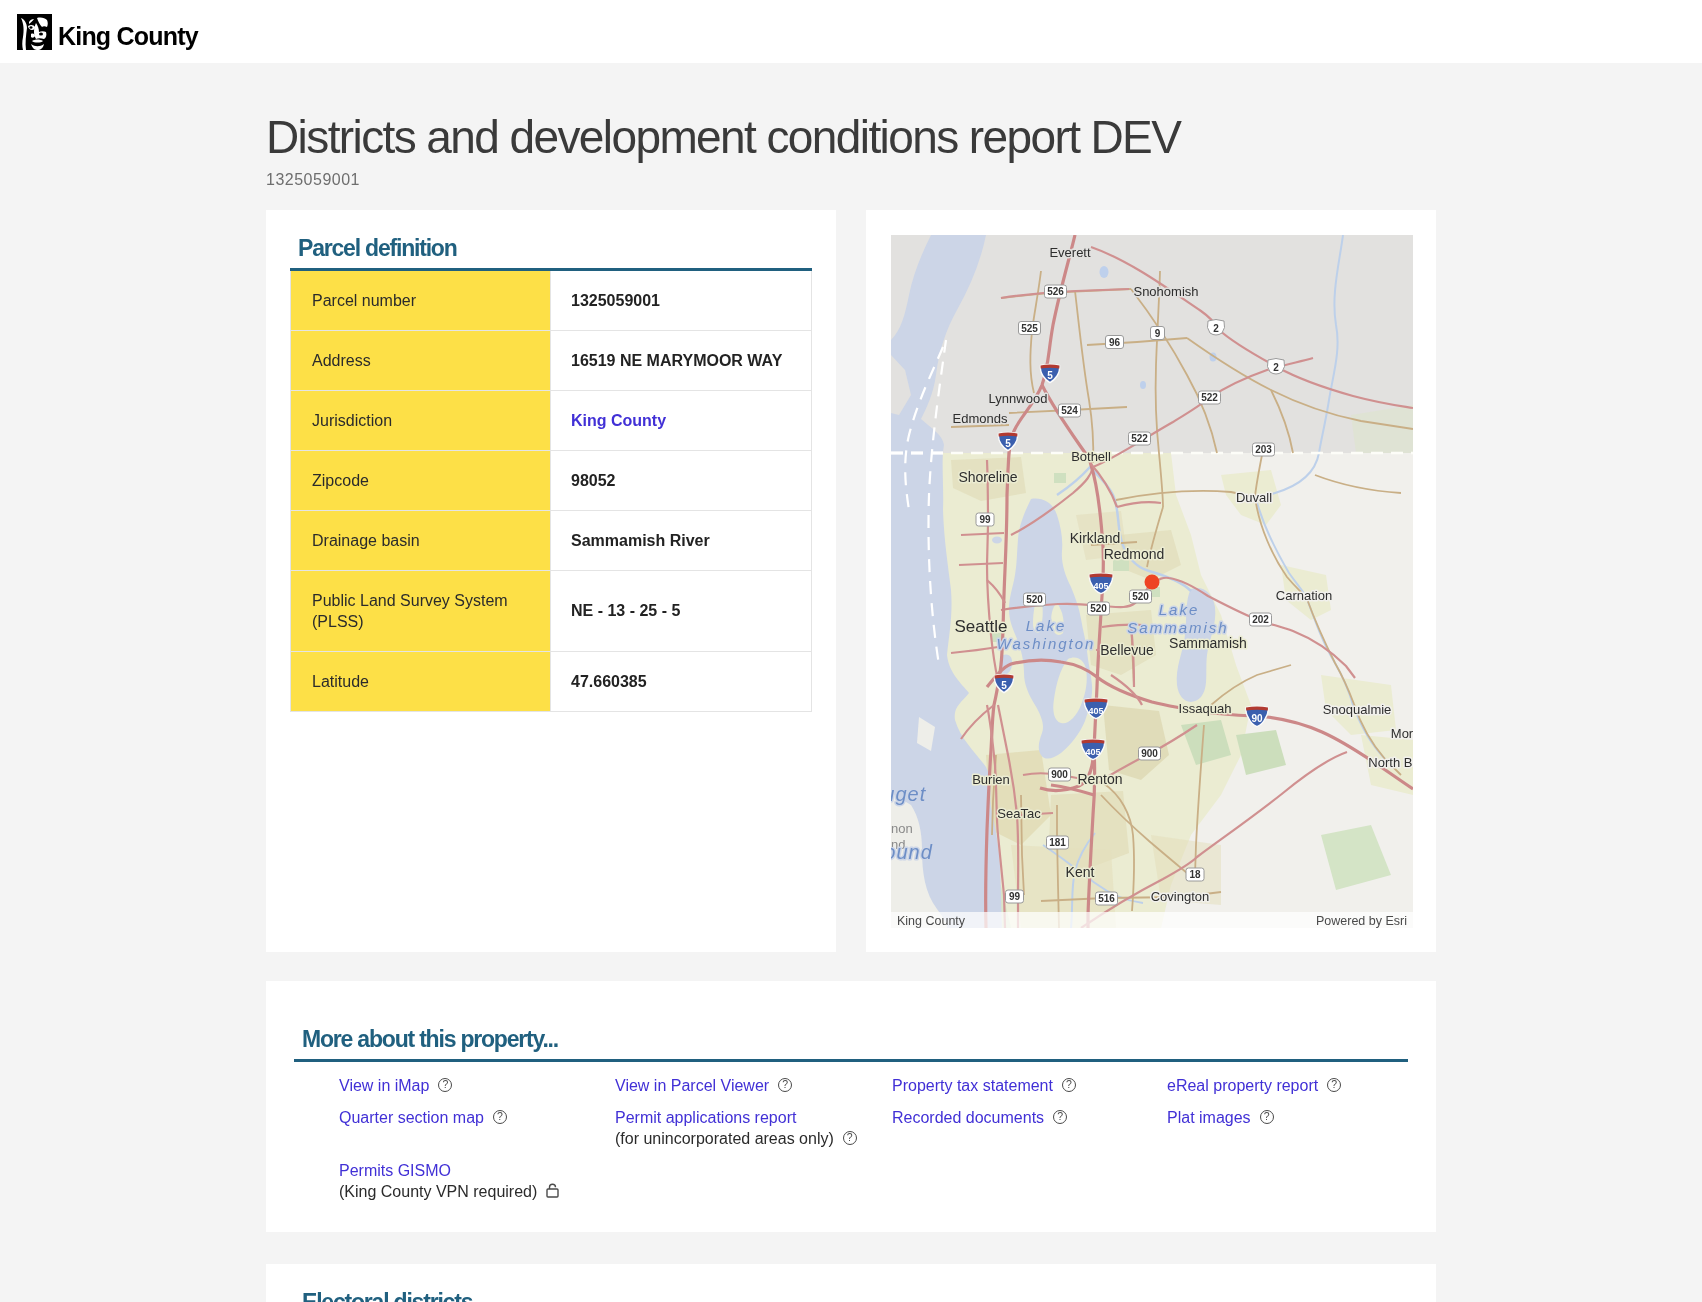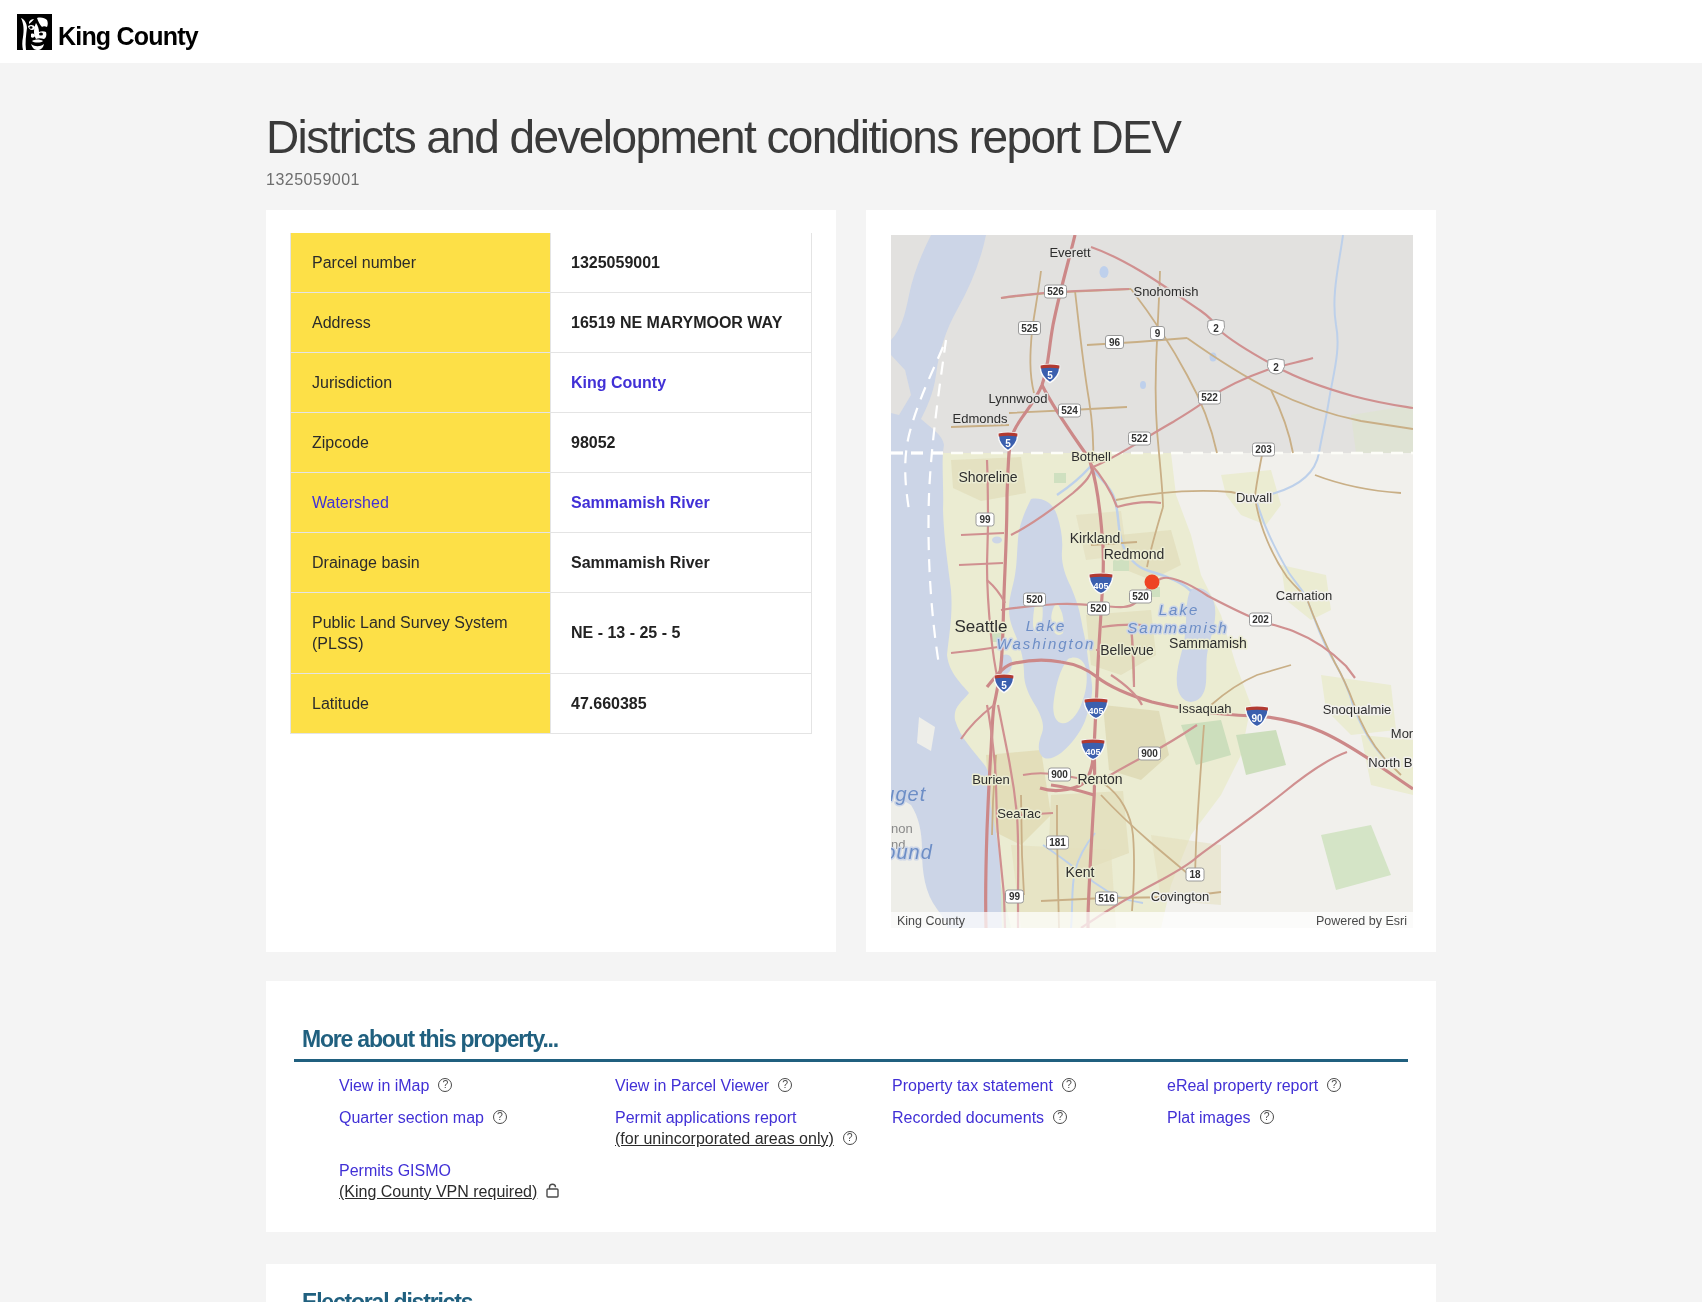--- a/index.html
+++ b/index.html
@@ -15,21 +15,21 @@
 h2.sec { font-size: 23px; font-weight: 700; color: #20607f; line-height: 30px; padding: 0 0 5px 8px; border-bottom: 3px solid #20607f; letter-spacing: -1.2px; }
 table.def { width: 100%; border-collapse: collapse; font-size: 16px; }
 table.def td { border: 1px solid #e4e4e4; border-top: none; vertical-align: middle; line-height: 21px; }
 table.def td.l { width: 260px; background: #fde047; padding: 19px 8px 19px 21px; color: #2b2b2b; }
 table.def td.v { padding: 19px 14px 19px 20px; font-weight: 700; color: #222; }
 a.lnk { color: #4130d6; text-decoration: none; }
 .mapwrap { padding: 25px 23px 24px 25px; } .mapwrap svg { display: block; }
 .more { margin-top: 29px; padding: 23px 28px 17px 28px; } .more h2.sec { margin-top: 20px; }
 .links { margin-top: 14px; display: grid; grid-template-columns: 276px 277px 275px auto; padding-left: 5px; font-size: 16px; margin-left: 40px; }
 .links .cell { margin-bottom: 12px; line-height: 20px; }
-.links .sub2 { color: #2b2b2b; line-height: 21px; text-decoration: underline; }
+.links .sub2 { color: #2b2b2b; line-height: 21px; }
 .qm { display: inline-block; width: 14px; height: 14px; border: 1.5px solid #4a4a4a; border-radius: 50%; color: #4a4a4a; font-size: 10.5px; line-height: 11.5px; text-align: center; vertical-align: 3px; margin-left: 9px; font-weight: 400; }
 .lock { display: inline-block; margin-left: 9px; vertical-align: -1px; }
 .electoral { margin-top: 32px; padding: 23px 28px; height: 120px; }
 </style>
 </head>
 <body>
 <div class="hdr">
   <svg width="210" height="38" viewBox="0 0 210 38">
     <rect x="0" y="1" width="35" height="36" fill="#000"></rect>
     <path d="M4,5 C7,11 7,18 6,24 C5,29 5,33 6,37 L9,37 C8,30 9,22 10,15 C10,10 7,6 4,5 Z" fill="#fff"></path>
@@ -43,41 +43,38 @@
     <ellipse cx="14" cy="14.5" rx="1.5" ry="1.2" fill="#000"></ellipse>
     <ellipse cx="24" cy="21" rx="2" ry="1.5" fill="#000"></ellipse>
     <text x="41" y="32" font-size="25" font-weight="700" fill="#000" letter-spacing="-0.8">King County</text>
   </svg>
 </div>
 <div class="container">
   <h1>Districts and development conditions report DEV</h1>
   <div class="sub">1325059001</div>
   <div class="two">
     <div class="card card-pad">
+      <h2 class="sec">Parcel definition</h2>
       <table class="def">
         <tbody>
             <tr>
               <td class="l">Parcel number</td>
               <td class="v">1325059001</td>
             </tr>
         <tr>
               <td class="l">Address</td>
               <td class="v">16519 NE MARYMOOR WAY</td>
             </tr>
         <tr>
               <td class="l">Jurisdiction</td>
               <td class="v"><a class="lnk" href="#">King County</a></td>
             </tr>
         <tr>
               <td class="l">Zipcode</td>
               <td class="v">98052</td>
-            </tr>
-        <tr>
-              <td class="l"><a class="lnk" href="#">Watershed</a></td>
-              <td class="v"><a class="lnk" href="#">Sammamish River</a></td>
             </tr>
         <tr>
               <td class="l">Drainage basin</td>
               <td class="v">Sammamish River</td>
             </tr>
         <tr>
               <td class="l">Public Land Survey System (PLSS)</td>
               <td class="v">NE - 13 - 25 - 5</td>
             </tr>
         <tr>

